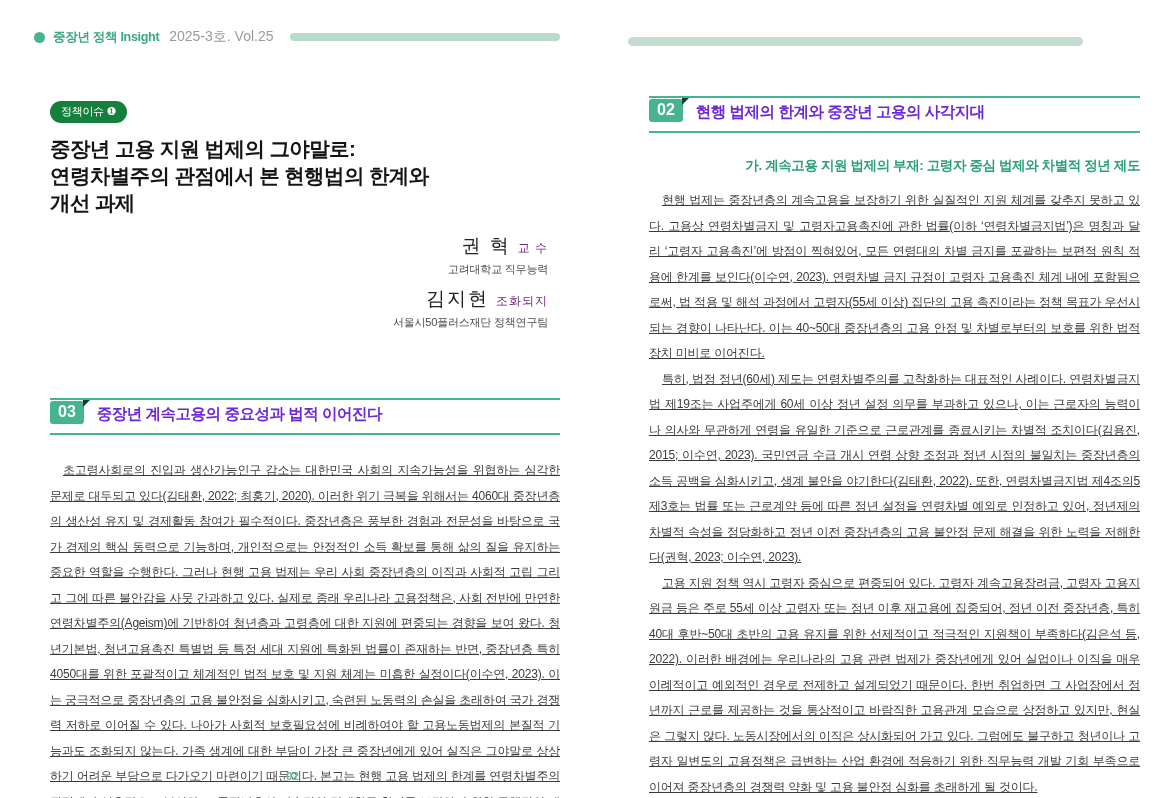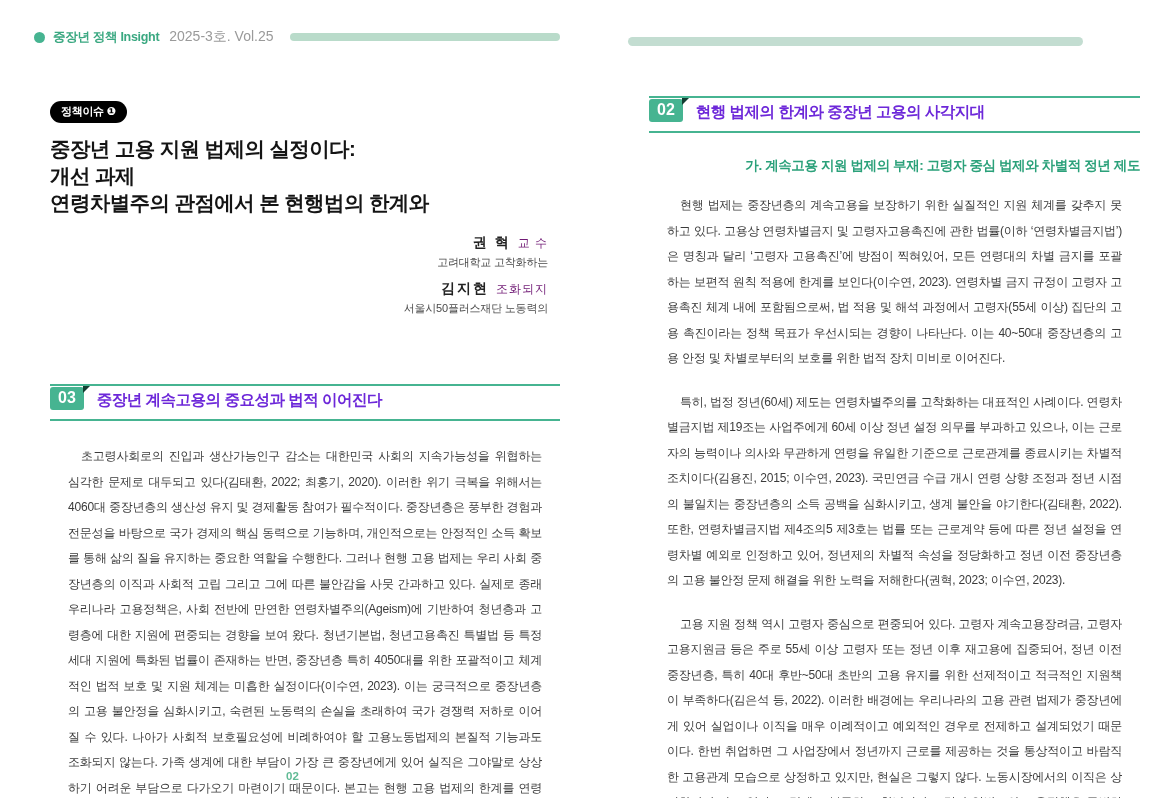--- a/index.html
+++ b/index.html
@@ -18,43 +18,43 @@
   .masthead .dot{width:11px;height:11px;border-radius:50%;background:#46b491;flex:0 0 auto;}
   .brand{color:#3aa881;font-size:12.5px;font-weight:600;white-space:nowrap;letter-spacing:-0.3px;}
   .brand b{font-weight:800;}
   .issue{color:#9a9a9a;font-size:14px;white-space:nowrap;margin-left:2px;}
   .head-bar{flex:1 1 auto;height:8px;border-radius:5px;background:#b9dbca;margin-left:8px;}
 
   
   .head-bar-right{position:absolute;top:37px;left:43px;width:455px;height:9px;border-radius:5px;background:#c3ddd1;}
 
   
-  .badge{display:inline-block;margin-top:56px;background:#000000;color:#fff;
-         font-size:11px;font-weight:700;padding:3px 11px 4px;border-radius:11px;letter-spacing:-0.3px;}
+  .badge{display:inline-block;margin-top:56px;background:#15803d;color:#fff;
+         font-size:11px;font-weight:400;padding:3px 11px 4px;border-radius:11px;letter-spacing:-0.3px;}
   .title{margin:12px 0 0;font-size:20.5px;font-weight:800;color:#141414;line-height:27px;letter-spacing:-0.6px;}
   .authors{margin-top:17px;text-align:right;padding-right:12px;}
   .author{margin-bottom:9px;}
-  .author .name{font-size:14px;font-weight:700;color:#222;letter-spacing:2px;}
+  .author .name{font-size:19px;font-weight:400;color:#222;letter-spacing:2px;}
   .author .role{font-size:12px;font-weight:400;color:#701a75;margin-left:7px;letter-spacing:1px;}
   .author .affil{font-size:11px;color:#4a4a4a;margin-top:3px;letter-spacing:-0.2px;}
 
   
   .section-head{position:relative;border-top:2px solid #46b491;border-bottom:2px solid #46b491;
                 display:flex;align-items:center;gap:13px;padding:0 0 8px;}
   .sec-num{position:relative;background:#46b491;color:#ffffff;font-weight:800;font-size:16px;
            padding:3px 8px 4px;border-radius:3px;line-height:1;flex:0 0 auto;}
   .sec-num .fold{position:absolute;top:-1px;right:-6px;width:0;height:0;
                  border-top:7px solid #123d31;border-right:7px solid transparent;}
   .sec-title{font-size:15.5px;font-weight:800;color:#6d28d9;letter-spacing:-0.5px;padding-top:4px;}
   .sh-left{margin-top:68px;}
 
   
   .bodytext{font-size:12px;line-height:25.5px;text-align:justify;color:#3b3b3b;
             letter-spacing:-0.2px;margin:0;}
-  .bodytext p{margin:18px;text-indent:13px;}
+  .bodytext p{margin:0;text-indent:13px;text-decoration:underline;}
   .body-left{margin-top:23px;}
   .body-right{margin-top:13px;}
 
   
   .subhead{font-size:13.5px;font-weight:800;color:#2ba17a;letter-spacing:-0.4px;}
   .sub-a{margin-top:24px;text-align:right;}
 
   
   .page-no{position:absolute;bottom:16px;left:0;right:0;text-align:center;
            color:#62bb96;font-size:11.5px;font-weight:600;}
@@ -69,33 +69,33 @@
     <div class="masthead">
       <span class="dot"></span>
       <span class="brand"><span>중장년 정책</span> <b>Insight</b></span>
       <span class="issue">2025-3호. Vol.25</span>
       <span class="head-bar"></span>
     </div>
 
     <div class="badge">정책이슈 ❶</div>
 
     <h1 class="title">
-      <div>중장년 고용 지원 법제의 실정이다:</div>
+      <div>중장년 고용 지원 법제의 그야말로:</div>
+      <div>연령차별주의 관점에서 본 현행법의 한계와</div>
       <div>개선 과제</div>
-      <div>연령차별주의 관점에서 본 현행법의 한계와</div>
     </h1>
 
     <div class="authors">
       <div class="author">
         <div><span class="name">권 혁</span><span class="role">교 수</span></div>
-        <div class="affil">고려대학교 고착화하는</div>
+        <div class="affil">고려대학교 직무능력</div>
       </div>
       <div class="author">
         <div><span class="name">김지현</span><span class="role">조화되지</span></div>
-        <div class="affil">서울시50플러스재단 노동력의</div>
+        <div class="affil">서울시50플러스재단 정책연구팀</div>
       </div>
     </div>
 
     <div class="section-head sh-left">
       <span class="sec-num"><span class="fold"></span><span>03</span></span>
       <span class="sec-title">중장년 계속고용의 중요성과 법적 이어진다</span>
     </div>
 
     <div class="bodytext body-left">
       <p>초고령사회로의 진입과 생산가능인구 감소는 대한민국 사회의 지속가능성을 위협하는 심각한 문제로 대두되고 있다(김태환, 2022; 최홍기, 2020). 이러한 위기 극복을 위해서는 4060대 중장년층의 생산성 유지 및 경제활동 참여가 필수적이다. 중장년층은 풍부한 경험과 전문성을 바탕으로 국가 경제의 핵심 동력으로 기능하며, 개인적으로는 안정적인 소득 확보를 통해 삶의 질을 유지하는 중요한 역할을 수행한다. 그러나 현행 고용 법제는 우리 사회 중장년층의 이직과 사회적 고립 그리고 그에 따른 불안감을 사뭇 간과하고 있다. 실제로 종래 우리나라 고용정책은, 사회 전반에 만연한 연령차별주의(Ageism)에 기반하여 청년층과 고령층에 대한 지원에 편중되는 경향을 보여 왔다. 청년기본법, 청년고용촉진 특별법 등 특정 세대 지원에 특화된 법률이 존재하는 반면, 중장년층 특히 4050대를 위한 포괄적이고 체계적인 법적 보호 및 지원 체계는 미흡한 실정이다(이수연, 2023). 이는 궁극적으로 중장년층의 고용 불안정을 심화시키고, 숙련된 노동력의 손실을 초래하여 국가 경쟁력 저하로 이어질 수 있다. 나아가 사회적 보호필요성에 비례하여야 할 고용노동법제의 본질적 기능과도 조화되지 않는다. 가족 생계에 대한 부담이 가장 큰 중장년에게 있어 실직은 그야말로 상상하기 어려운 부담으로 다가오기 마련이기 때문이다. 본고는 현행 고용 법제의 한계를 연령차별주의 관점에서 심층적으로 분석하고, 중장년층의 지속적인 경제활동 참여를 보장하기 위한 구체적인 개선 과제를 제시하고자 한다.</p>

